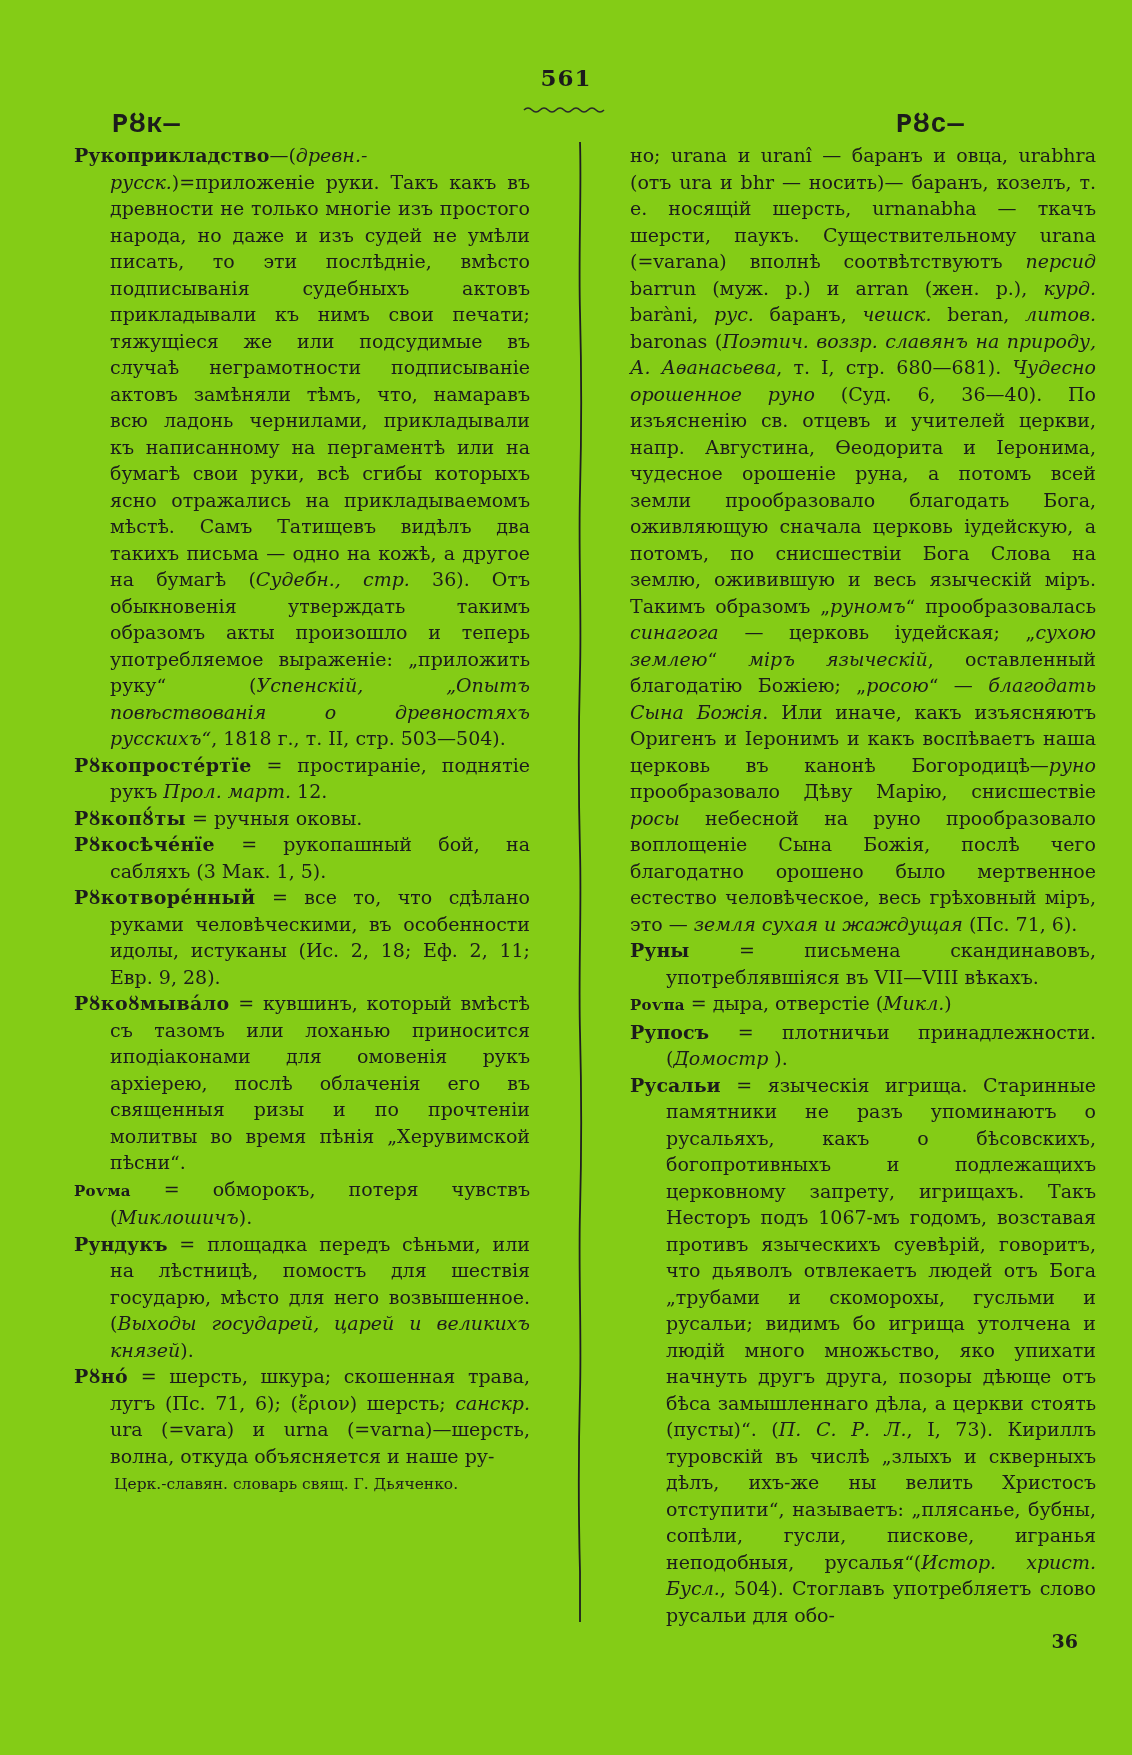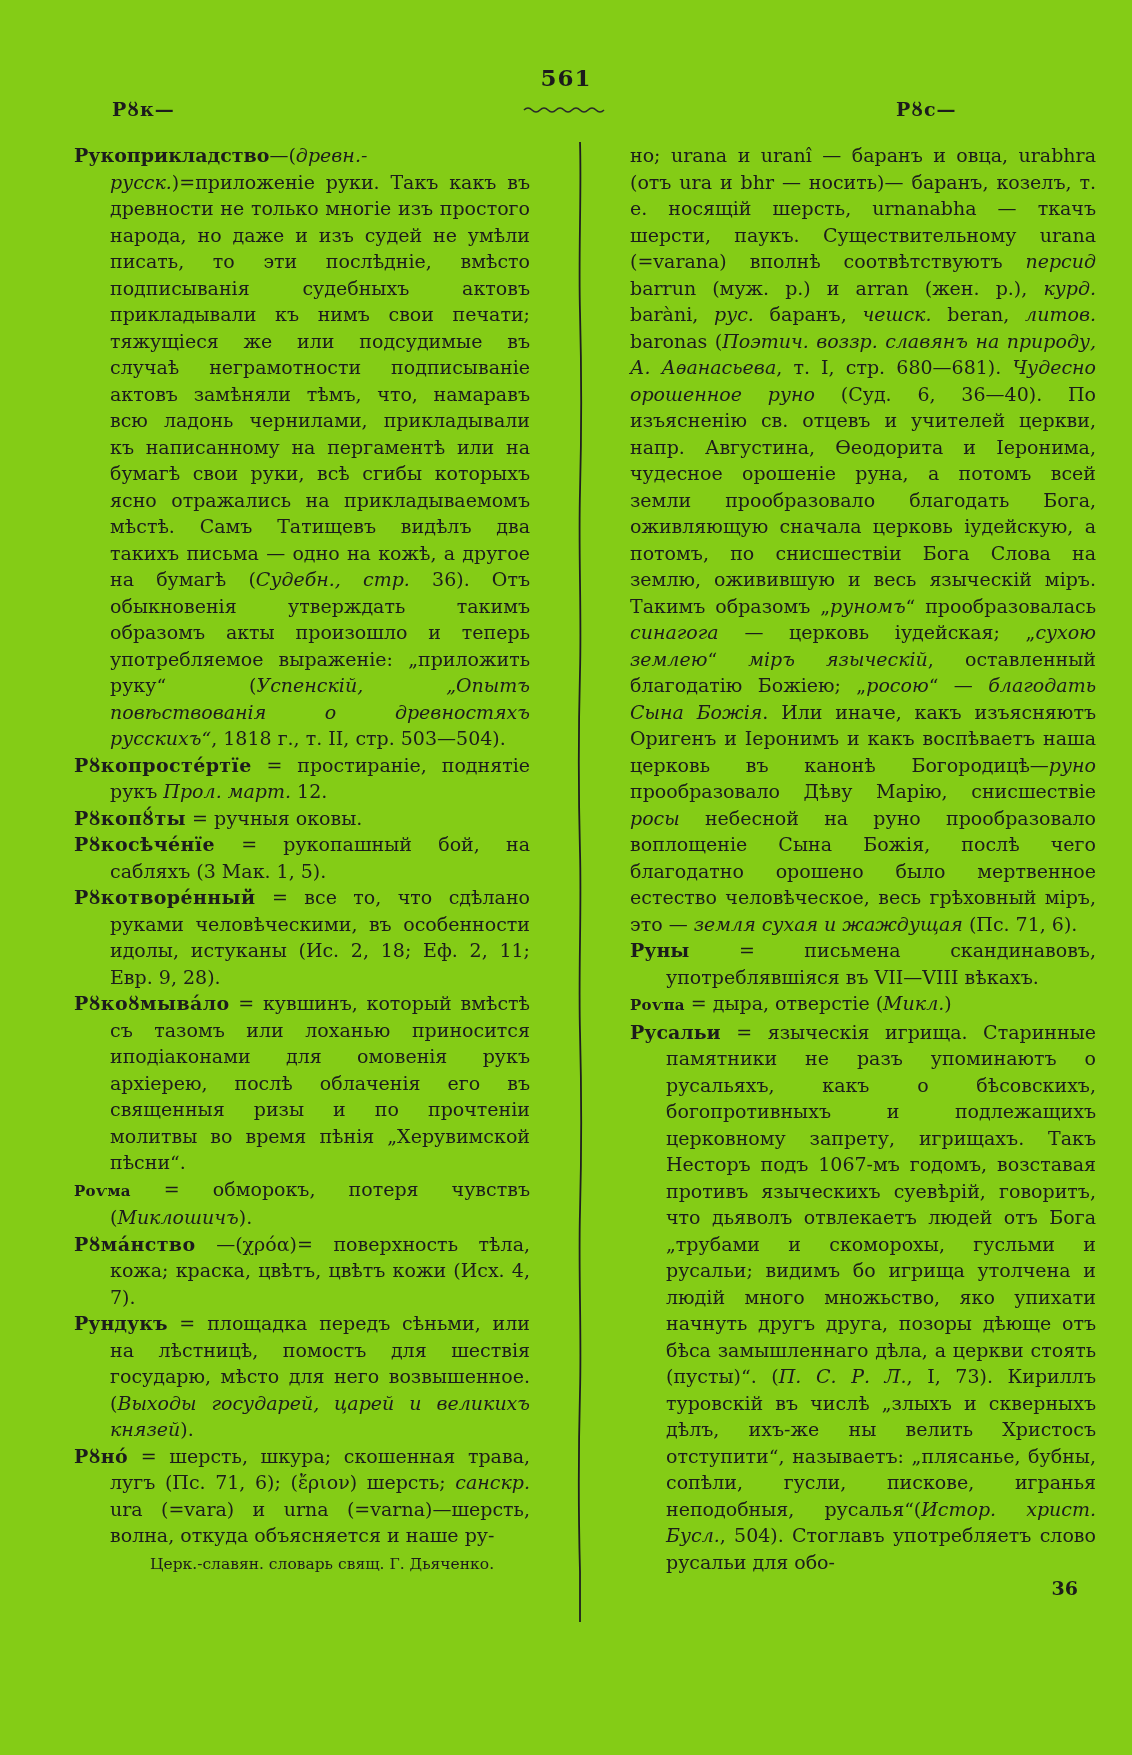--- a/index.html
+++ b/index.html
@@ -14,21 +14,21 @@
     background:#84cc16;overflow:hidden;
   }
   .page-number{
     position:absolute;top:64px;left:0;width:100%;
     text-align:center;font-size:23px;font-weight:bold;letter-spacing:1px;
   }
   .squiggle{
     position:absolute;top:100px;left:50%;transform:translateX(-50%);
   }
   .running-head{
-    position:absolute;top:98px;font-size:19px;font-weight:bold;letter-spacing:1px;
+    position:absolute;top:110px;font-size:27px;font-weight:bold;letter-spacing:1px;font-family:Liberation Mono, monospace;
   }
   .running-head.left{left:112px;}
   .running-head.right{left:896px;}
   .columns{
     position:absolute;top:142px;left:74px;
     display:flex;align-items:flex-start;gap:28px;
   }
   .col{
     text-align:justify;
     font-size:19px;line-height:26.5px;
@@ -38,21 +38,21 @@
   .divider-wrap{
     width:44px;display:flex;justify-content:center;flex:none;
   }
   p.entry{margin:0;padding-left:36px;text-indent:-36px;}
   p.entry.flush{padding-left:0;text-indent:0;}
   .head{font-weight:bold;}
   .head.cs{letter-spacing:0.4px;}
   .head.cs-sm{font-size:15px;letter-spacing:0.3px;}
   .entry i{font-style:italic;}
   .imprint{
-    margin:2px 0 0 0;text-align:center;font-size:15.5px;
+    margin:2px 0 0 0;font-size:15.5px;
     padding-left:40px;
   }
   .sheet-number{
     margin:0;text-align:right;font-weight:bold;font-size:19px;
     padding-right:18px;
   }
 </style>
 </head>
 <body>
 
@@ -73,39 +73,39 @@
 
     <div class="col left">
       <div id="entries-left">
           <p class="entry"><span class="head bold">Рукоприкладство</span><span>—(</span><i>древн.-русск.</i><span>)=приложеніе руки. Такъ какъ въ древности не только многіе изъ простого народа, но даже и изъ судей не умѣли писать, то эти послѣдніе, вмѣсто подписыванія судебныхъ актовъ прикладывали къ нимъ свои печати; тяжущіеся же или подсудимые въ случаѣ неграмотности подписываніе актовъ замѣняли тѣмъ, что, намаравъ всю ладонь чернилами, прикладывали къ написанному на пергаментѣ или на бумагѣ свои руки, всѣ сгибы которыхъ ясно отражались на прикладываемомъ мѣстѣ. Самъ Татищевъ видѣлъ два такихъ письма — одно на кожѣ, а другое на бумагѣ (</span><i>Судебн., стр.</i><span> 36). Отъ обыкновенія утверждать такимъ образомъ акты произошло и теперь употребляемое выраженіе: „приложить руку“ (</span><i>Успенскій, „Опытъ повѣствованія о древностяхъ русскихъ“</i><span>, 1818 г., т. II, стр. 503—504).</span></p>
           <p class="entry"><span class="head cs">Рȣкопросте́ртїе</span><span> = простираніе, поднятіе рукъ </span><i>Прол. март.</i><span> 12.</span></p>
           <p class="entry"><span class="head cs">Рȣкопȣ́ты</span><span> = ручныя оковы.</span></p>
           <p class="entry"><span class="head cs">Рȣкосѣче́нїе</span><span> = рукопашный бой, на сабляхъ (3 Мак. 1, 5).</span></p>
           <p class="entry"><span class="head cs">Рȣкотворе́нный</span><span> = все то, что сдѣлано руками человѣческими, въ особенности идолы, истуканы (Ис. 2, 18; Еф. 2, 11; Евр. 9, 28).</span></p>
           <p class="entry"><span class="head cs">Рȣкоȣмыва́ло</span><span> = кувшинъ, который вмѣстѣ съ тазомъ или лоханью приносится иподіаконами для омовенія рукъ архіерею, послѣ облаченія его въ священныя ризы и по прочтеніи молитвы во время пѣнія „Херувимской пѣсни“.</span></p>
           <p class="entry"><span class="head cs-sm">Роѵма</span><span> = обморокъ, потеря чувствъ (</span><i>Миклошичъ</i><span>).</span></p>
-          <p class="entry"><span class="head cs">Рȣма́нство</span><span> —(χρόα)= поверхность тѣла, кожа; краска, цвѣтъ, цвѣтъ кожи (Исх. 4, 7).</span></p>
           <p class="entry"><span class="head bold">Рундукъ</span><span> = площадка передъ сѣньми, или на лѣстницѣ, помостъ для шествія государю, мѣсто для него возвышенное. (</span><i>Выходы государей, царей и великихъ князей</i><span>).</span></p>
           <p class="entry"><span class="head cs">Рȣно́</span><span> = шерсть, шкура; скошенная трава, лугъ (Пс. 71, 6); (ἔριον) шерсть; </span><i>санскр.</i><span> ura (=vara) и urna (=varna)—шерсть, волна, откуда объясняется и наше ру-</span></p>
         </div>
       <p class="imprint">Церк.-славян. словарь свящ. Г. Дьяченко.</p>
     </div>
 
     <div class="divider-wrap">
       <svg width="6" height="1480" viewBox="0 0 6 1480" preserveAspectRatio="none">
         <path d="M3,0 C4.6,50 1.4,110 3,170 S4.6,290 3,350 C1.4,410 4.6,470 3,530
                  S1.4,650 3,710 C4.6,770 1.4,830 3,890 S4.6,1010 3,1070
                  C1.4,1130 4.6,1190 3,1250 S1.4,1370 3,1430 L3,1480" fill="none" stroke="#1f1f1f" stroke-width="1.8"></path>
       </svg>
     </div>
 
     <div class="col right">
       <div id="entries-right">
           <p class="entry flush"><span>но; urana и uranî — баранъ и овца, urabhra (отъ ura и bhr — носить)— баранъ, козелъ, т. е. носящій шерсть, urnanabha — ткачъ шерсти, паукъ. Существительному urana (=varana) вполнѣ соотвѣтствуютъ </span><i>персид</i><span> barrun (муж. р.) и arran (жен. р.), </span><i>курд.</i><span> baràni, </span><i>рус.</i><span> баранъ, </span><i>чешск.</i><span> beran, </span><i>литов.</i><span> baronas (</span><i>Поэтич. воззр. славянъ на природу, А. Аѳанасьева</i><span>, т. I, стр. 680—681). </span><i>Чудесно орошенное руно</i><span> (Суд. 6, 36—40). По изъясненію св. отцевъ и учителей церкви, напр. Августина, Ѳеодорита и Іеронима, чудесное орошеніе руна, а потомъ всей земли прообразовало благодать Бога, оживляющую сначала церковь іудейскую, а потомъ, по снисшествіи Бога Слова на землю, оживившую и весь языческій міръ. Такимъ образомъ „</span><i>руномъ</i><span>“ прообразовалась </span><i>синагога</i><span> — церковь іудейская; „</span><i>сухою землею</i><span>“ </span><i>міръ языческій</i><span>, оставленный благодатію Божіею; „</span><i>росою</i><span>“ — </span><i>благодать Сына Божія</i><span>. Или иначе, какъ изъясняютъ Оригенъ и Іеронимъ и какъ воспѣваетъ наша церковь въ канонѣ Богородицѣ—</span><i>руно</i><span> прообразовало Дѣву Марію, снисшествіе </span><i>росы</i><span> небесной на руно прообразовало воплощеніе Сына Божія, послѣ чего благодатно орошено было мертвенное естество человѣческое, весь грѣховный міръ, это — </span><i>земля сухая и жаждущая</i><span> (Пс. 71, 6).</span></p>
           <p class="entry"><span class="head bold">Руны</span><span> = письмена скандинавовъ, употреблявшіяся въ VII—VIII вѣкахъ.</span></p>
           <p class="entry"><span class="head cs-sm">Роѵпа</span><span> = дыра, отверстіе (</span><i>Микл.</i><span>)</span></p>
+          <p class="entry"><span class="head bold">Рупосъ</span><span> = плотничьи принадлежности. (</span><i>Домостр</i><span> ).</span></p>
           <p class="entry"><span class="head bold">Русальи</span><span> = языческія игрища. Старинные памятники не разъ упоминаютъ о русальяхъ, какъ о бѣсовскихъ, богопротивныхъ и подлежащихъ церковному запрету, игрищахъ. Такъ Несторъ подъ 1067-мъ годомъ, возставая противъ языческихъ суевѣрій, говоритъ, что дьяволъ отвлекаетъ людей отъ Бога „трубами и скоморохы, гусльми и русальи; видимъ бо игрища утолчена и людій много множьство, яко упихати начнуть другъ друга, позоры дѣюще отъ бѣса замышленнаго дѣла, а церкви стоять (пусты)“. (</span><i>П. С. Р. Л.</i><span>, I, 73). Кириллъ туровскій въ числѣ „злыхъ и скверныхъ дѣлъ, ихъ-же ны велить Христосъ отступити“, называетъ: „плясанье, бубны, сопѣли, гусли, пискове, игранья неподобныя, русалья“(</span><i>Истор. христ. Бусл.</i><span>, 504). Стоглавъ употребляетъ слово русальи для обо-</span></p>
         </div>
       <p class="sheet-number">36</p>
     </div>
 
   </div>
 </div>
 
 </body></html>

